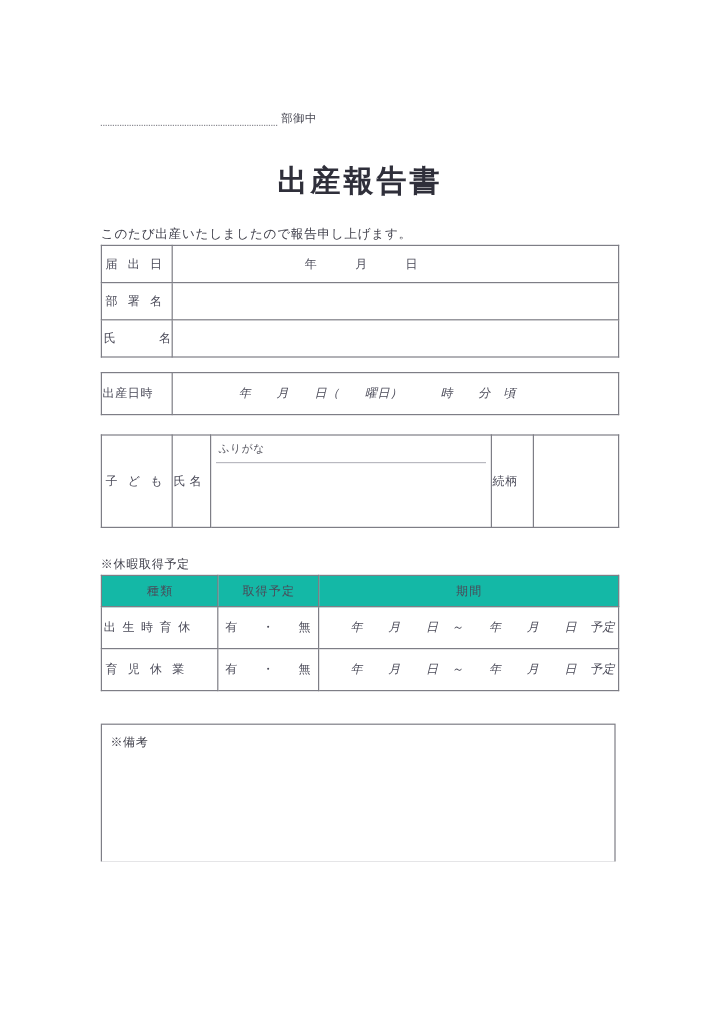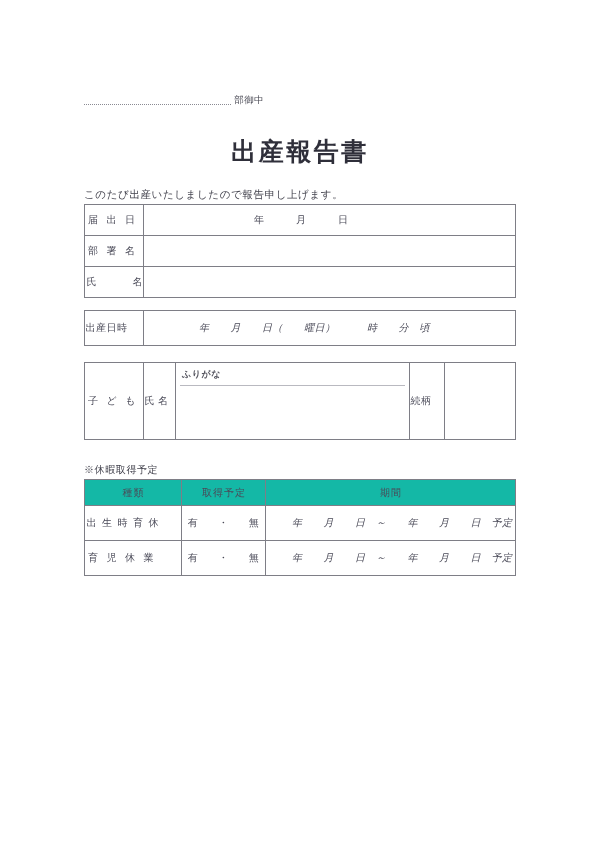--- a/index.html
+++ b/index.html
@@ -145,21 +145,20 @@
     position: relative;
     vertical-align: top;
   }
   .furigana-label {
     position: absolute;
     left: 6px;
     top: 5px;
     font-size: 9px;
     letter-spacing: 0.5px;
     color: #55555f;
-    font-weight: bold;
   }
   .furigana-rule {
     position: absolute;
     left: 4px;
     right: 4px;
     top: 22px;
     border-bottom: 1px solid #b9b9c0;
   }
 
   
@@ -338,14 +337,18 @@
           <span class="gap"></span>
           <span>無</span>
         </td>
         <td>
           <div class="period">年　　月　　日　～　　年　　月　　日　予定</div>
         </td>
       </tr>
     </tbody>
   </table>
 
+  <div id="remarks-box">
+    <span class="remarks-label">※備考</span>
+    <span></span>
+  </div>
 
 </div>
 
 </body></html>

